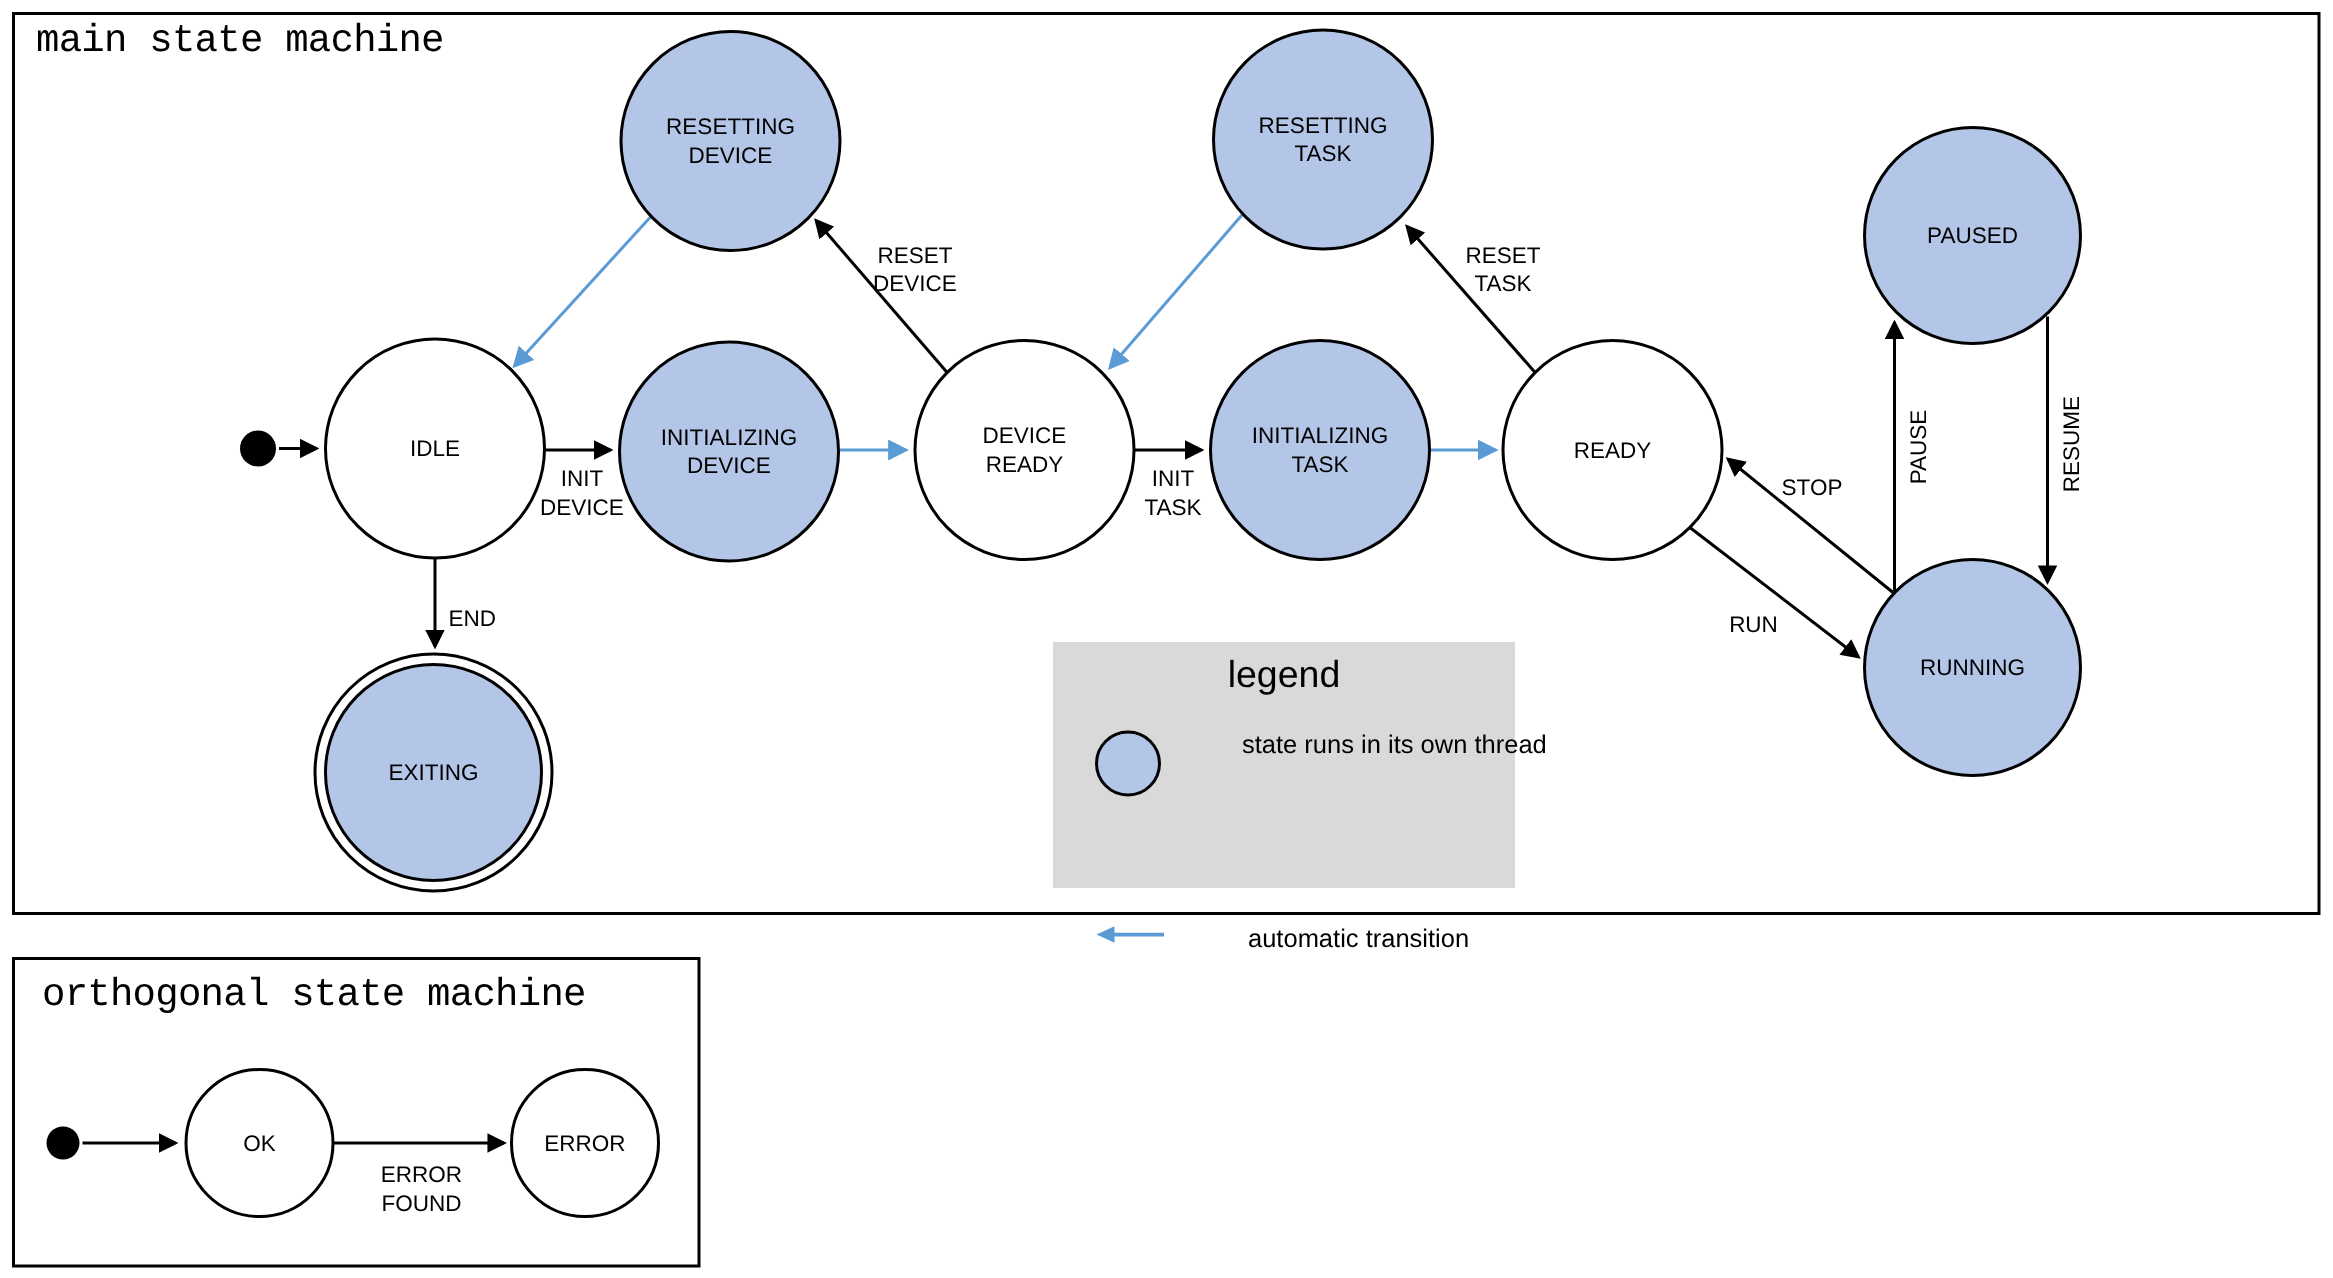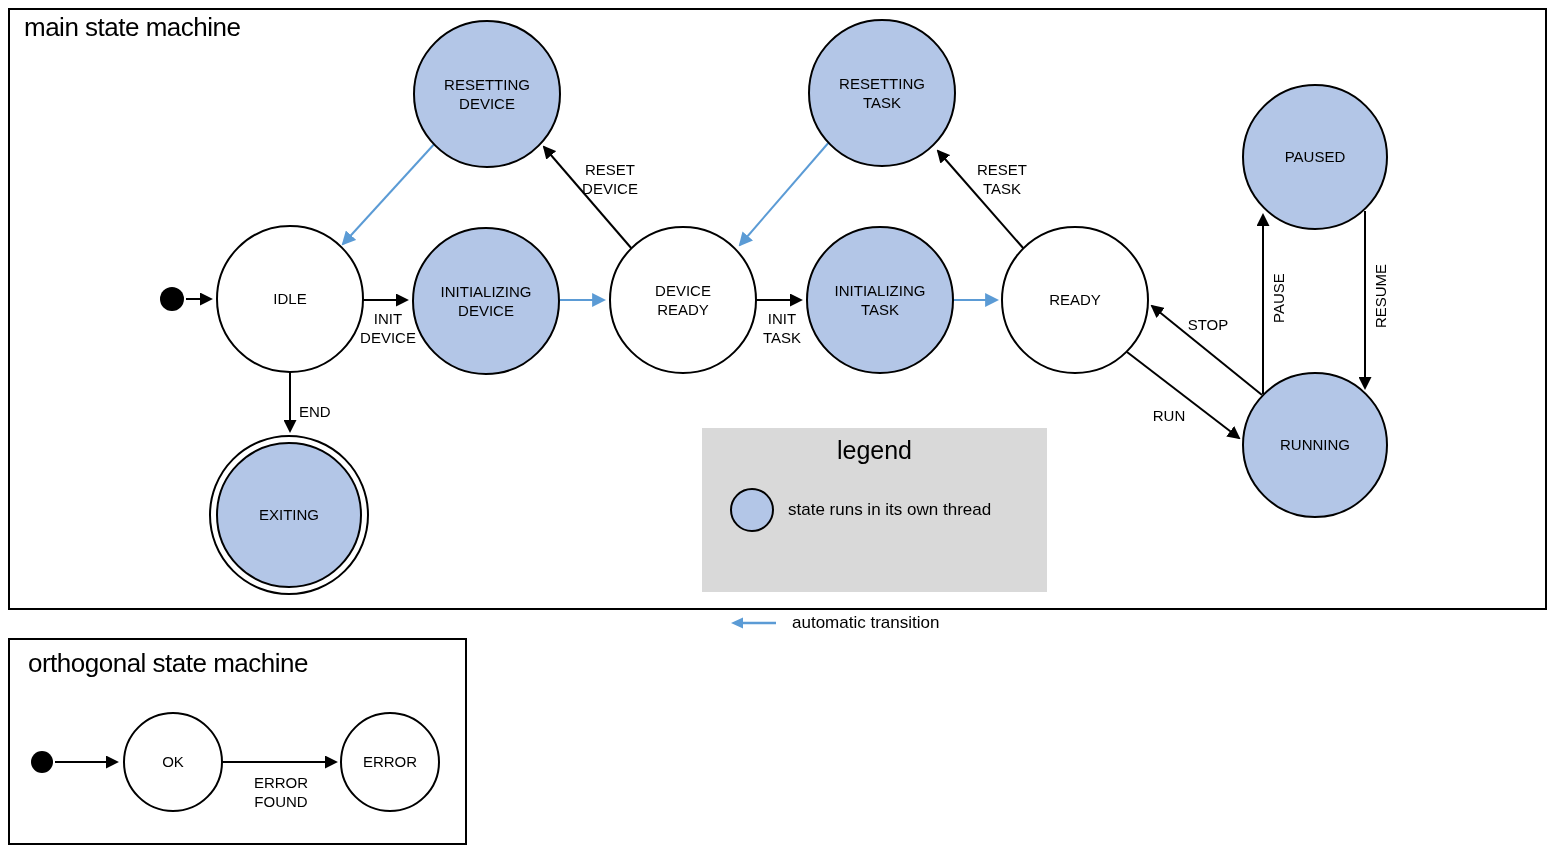--- a/index.html
+++ b/index.html
@@ -1,30 +1,30 @@
 <!DOCTYPE html>
 <html><head>
 <meta charset="utf-8">
 <style>
   html,body{margin:0;padding:0;background:#ffffff;}
   body{width:1555px;height:852px;position:relative;overflow:hidden;
        font-family:"Liberation Sans",sans-serif;color:#000;}
   .frame{position:absolute;border:2px solid #000;background:transparent;box-sizing:border-box;}
   #main-frame{left:8px;top:8px;width:1539px;height:602px;}
   #ortho-frame{left:8px;top:638px;width:459px;height:207px;}
-  .frame-title{position:absolute;font-size:26px;letter-spacing:-0.5px;white-space:nowrap;}
+  .frame-title{position:absolute;font-size:26px;letter-spacing:-0.5px;white-space:nowrap;font-family:Liberation Mono, monospace;}
   #main-title{left:24px;top:12px;}
   #ortho-title{left:28px;top:648px;}
   #diagram-svg{position:absolute;left:0;top:0;width:1555px;height:852px;}
   #diagram-svg text{font-family:"Liberation Sans",sans-serif;}
   
   #legend-box{position:absolute;left:702px;top:428px;width:308px;height:164px;
-              background:#d9d9d9;z-index:2;padding-left:37px;}
+              background:#d9d9d9;z-index:2;}
   #legend-title{position:absolute;left:0;top:8px;width:100%;text-align:center;font-size:25px;}
-  .legend-row{position:absolute;left:28px;display:flex;align-items:center;}
+  .legend-row{position:absolute;left:28px;display:flex;gap:40px;}
   #legend-row-thread{top:59px;height:46px;}
   #legend-row-auto{top:152px;height:14px;top:152px;}
   #legend-row-auto{top:152px;margin-top:36px;}
   .legend-circle{width:44px;height:44px;border-radius:50%;background:#b3c6e7;
                  border:2px solid #000;box-sizing:border-box;flex:0 0 auto;}
   .legend-label{font-size:17px;margin-left:14px;white-space:nowrap;}
   .legend-arrow-wrap{width:48px;height:14px;flex:0 0 auto;display:inline-block;}
 </style>
 </head>
 <body>

